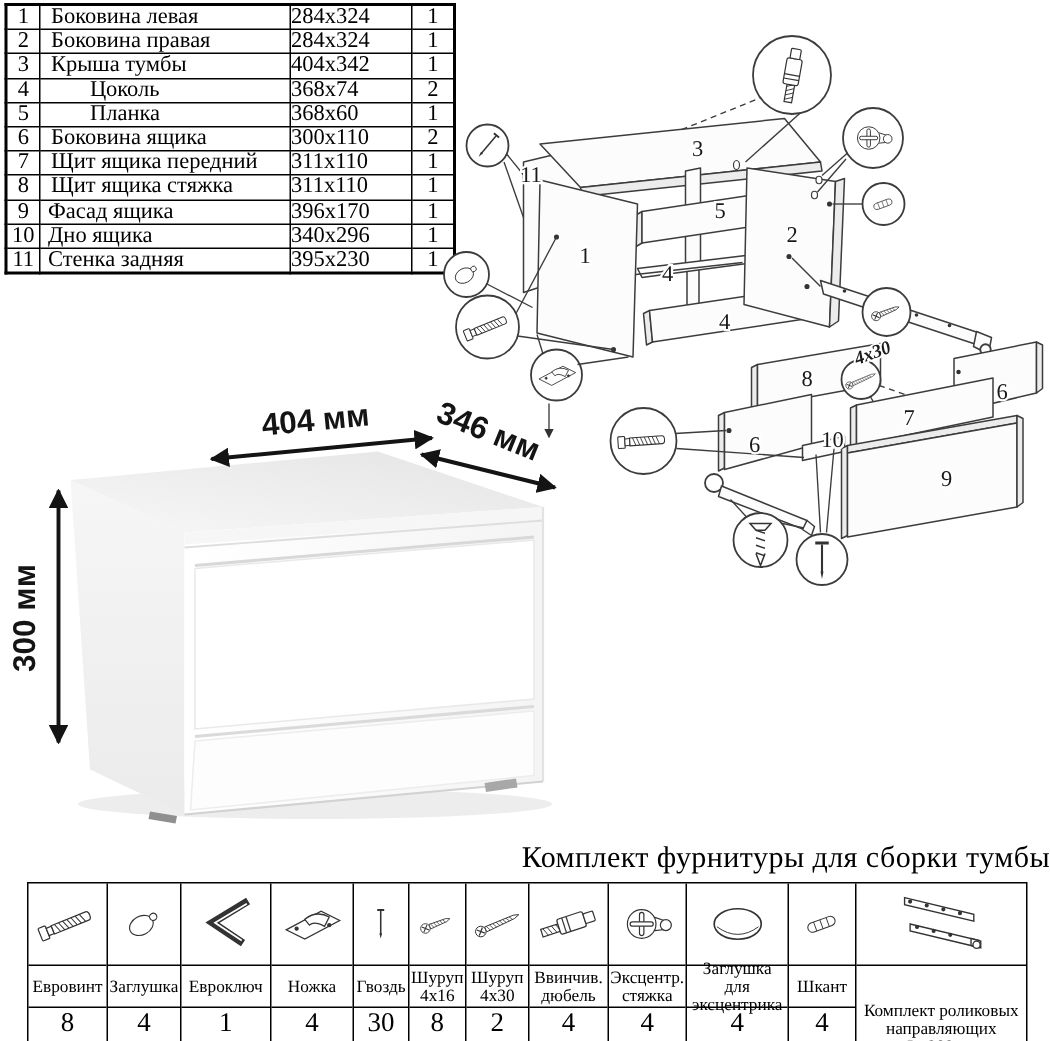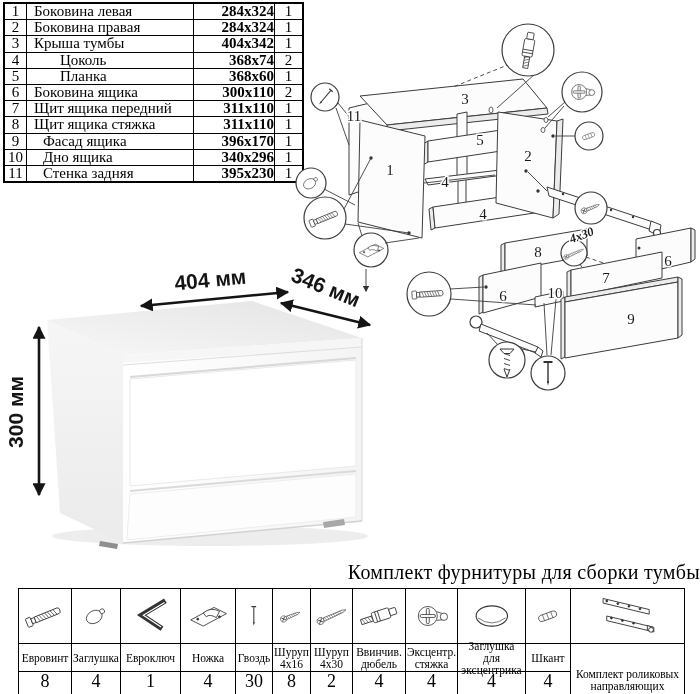--- a/index.html
+++ b/index.html
@@ -6,23 +6,23 @@
   .page{position:relative;width:700px;height:694px;background:#fff;overflow:hidden;
         font-family:"Liberation Serif",serif;color:#000;}
 
   
   .parts-table{position:absolute;left:3px;top:2px;border-collapse:collapse;
                border:2px solid #000;table-layout:fixed;width:291px;}
   .parts-table td{border:1px solid #000;height:15.2px;line-height:15px;
                   font-size:15px;padding:0;white-space:nowrap;overflow:hidden;}
   .parts-table td.c-num{width:21px;text-align:center;}
   .parts-table td.c-name{width:159px;text-align:left;padding-left:7px;}
-  .parts-table td.c-size{width:80px;text-align:right;font-weight:bold;}
+  .parts-table td.c-size{width:80px;text-align:left;}
   .parts-table td.c-qty{width:27px;text-align:center;}
-  tr.indent1 td.c-name{padding-left:16px;}
+  tr.indent1 td.c-name{padding-left:5px;}
   tr.indent2 td.c-name{padding-left:33px;}
 
   
   #diagram-svg{position:absolute;left:295px;top:0;}
   #diagram-svg .panel{fill:#fcfcfc;stroke:#3c3c3c;stroke-width:1;stroke-linejoin:round;}
   #diagram-svg .edge{fill:#ececec;stroke:#3c3c3c;stroke-width:1;stroke-linejoin:round;}
   #diagram-svg .callout{fill:#fff;stroke:#3c3c3c;stroke-width:1.2;}
   #diagram-svg .lead{stroke:#3c3c3c;stroke-width:0.9;fill:none;}
   #diagram-svg .dash{stroke:#3c3c3c;stroke-width:0.9;fill:none;stroke-dasharray:4 3;}
   #diagram-svg .dot{fill:#333;}

